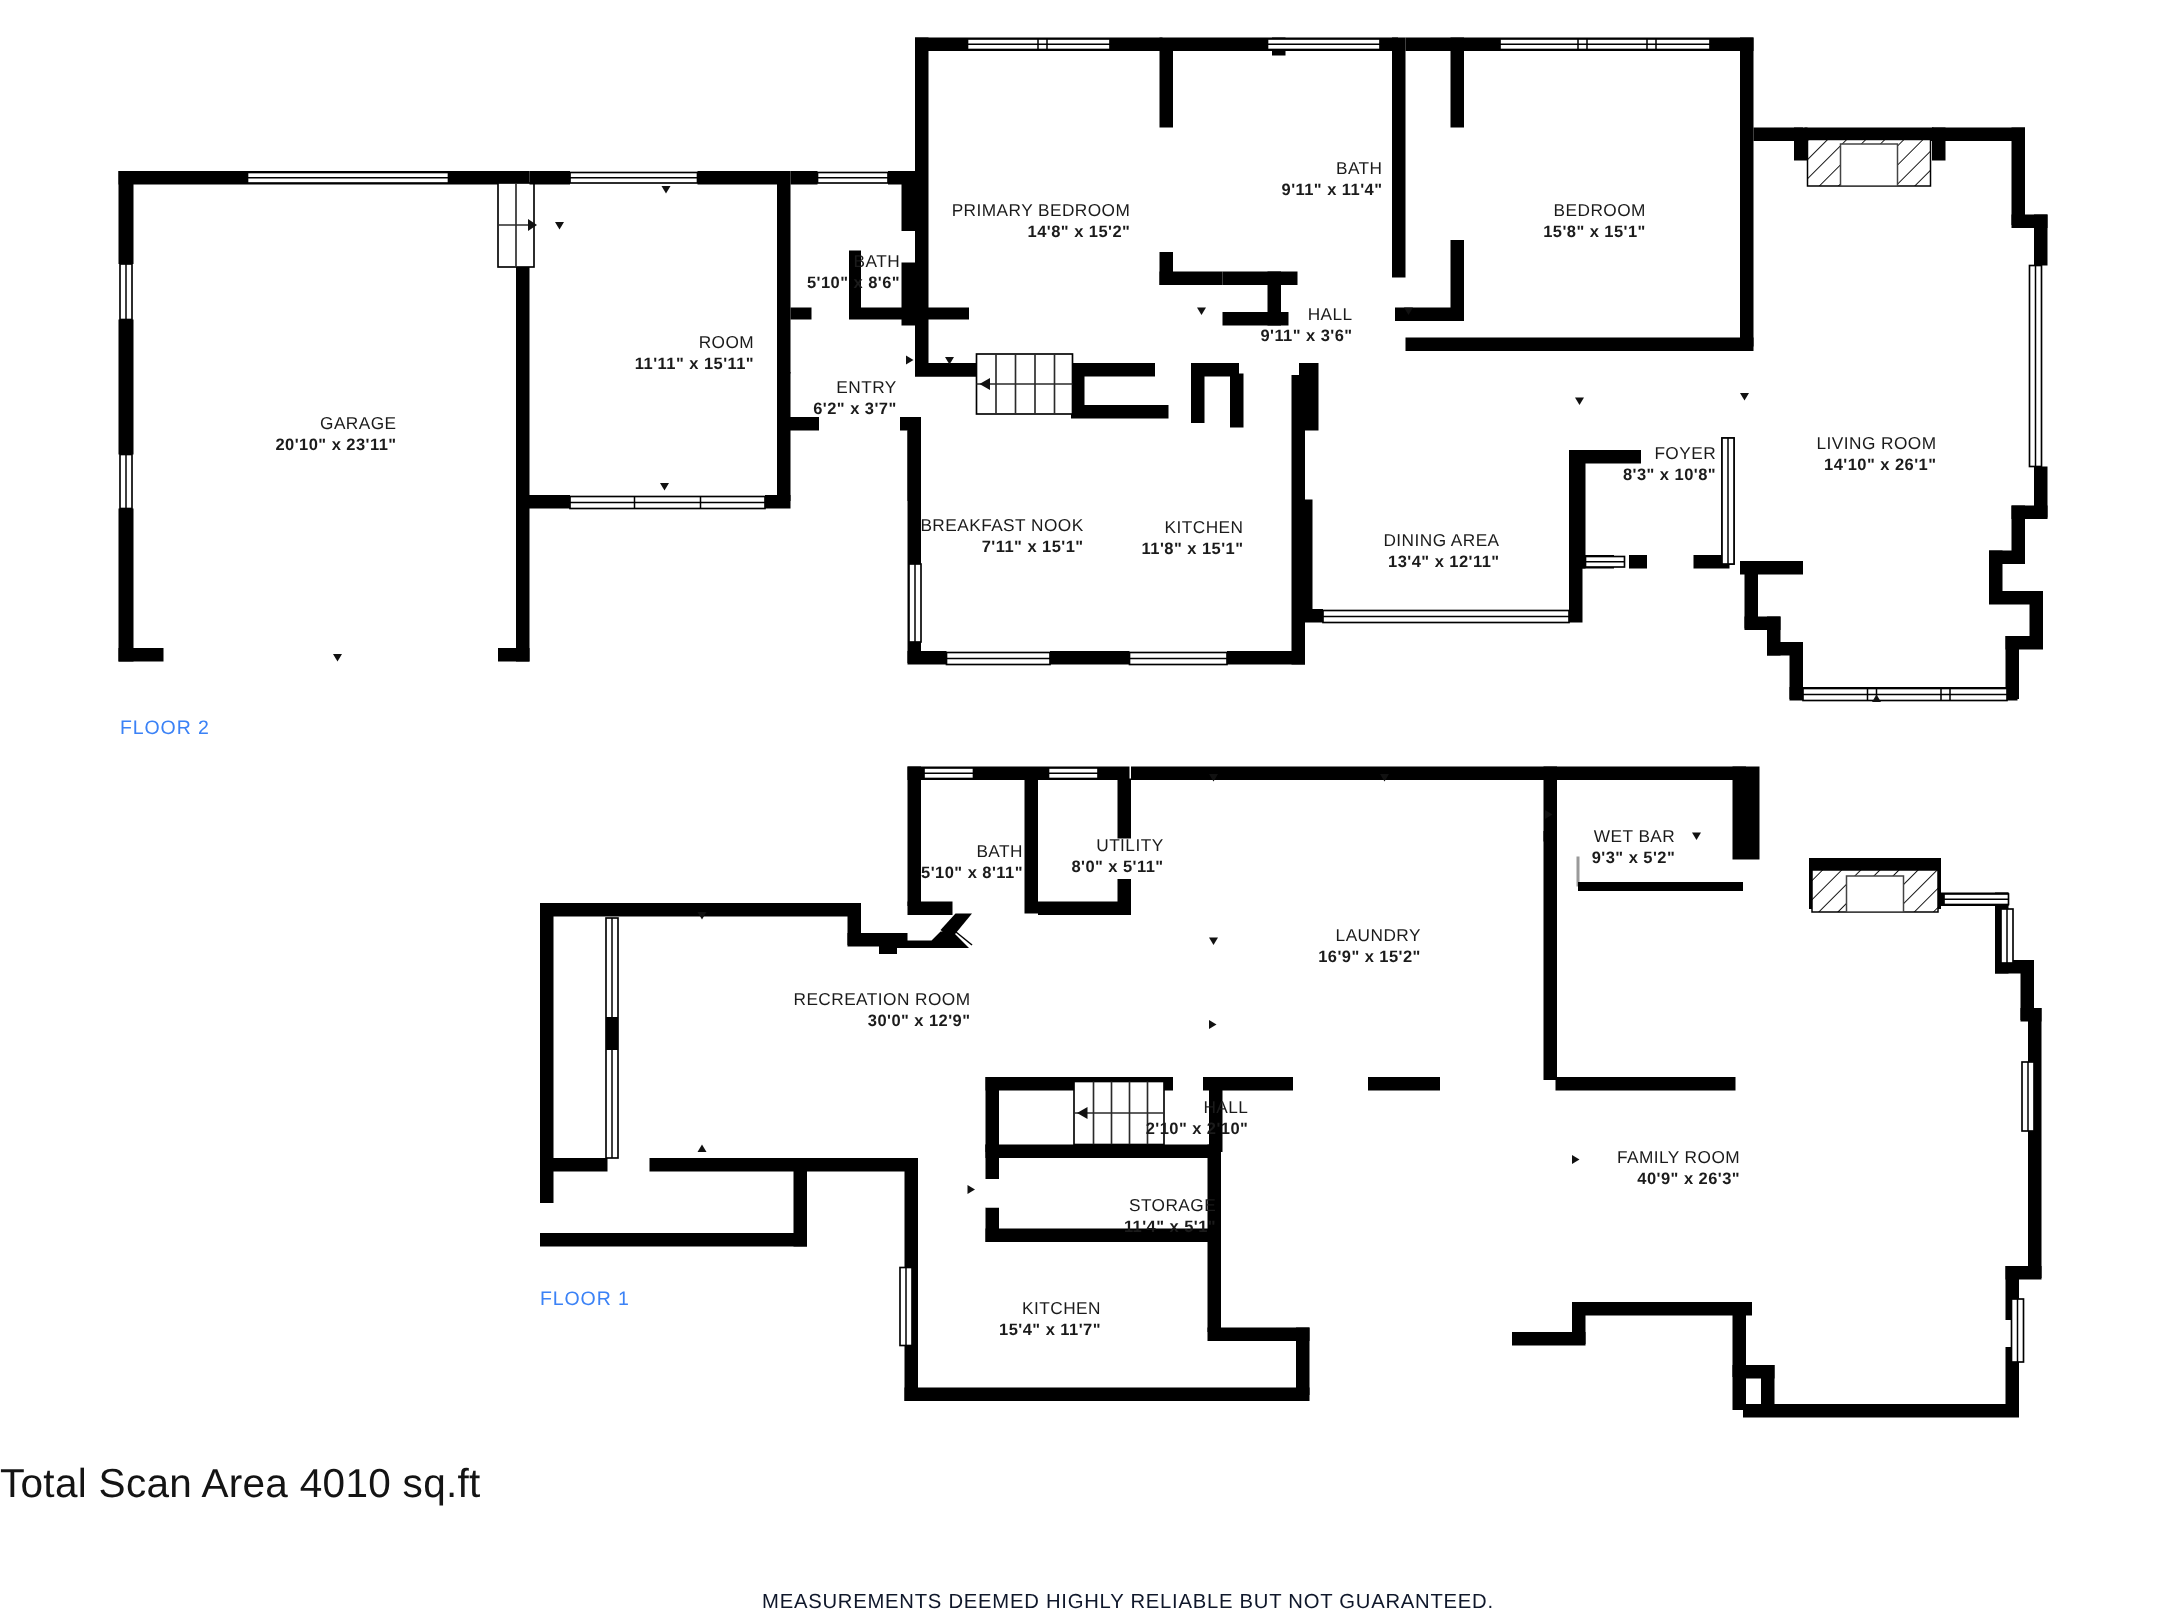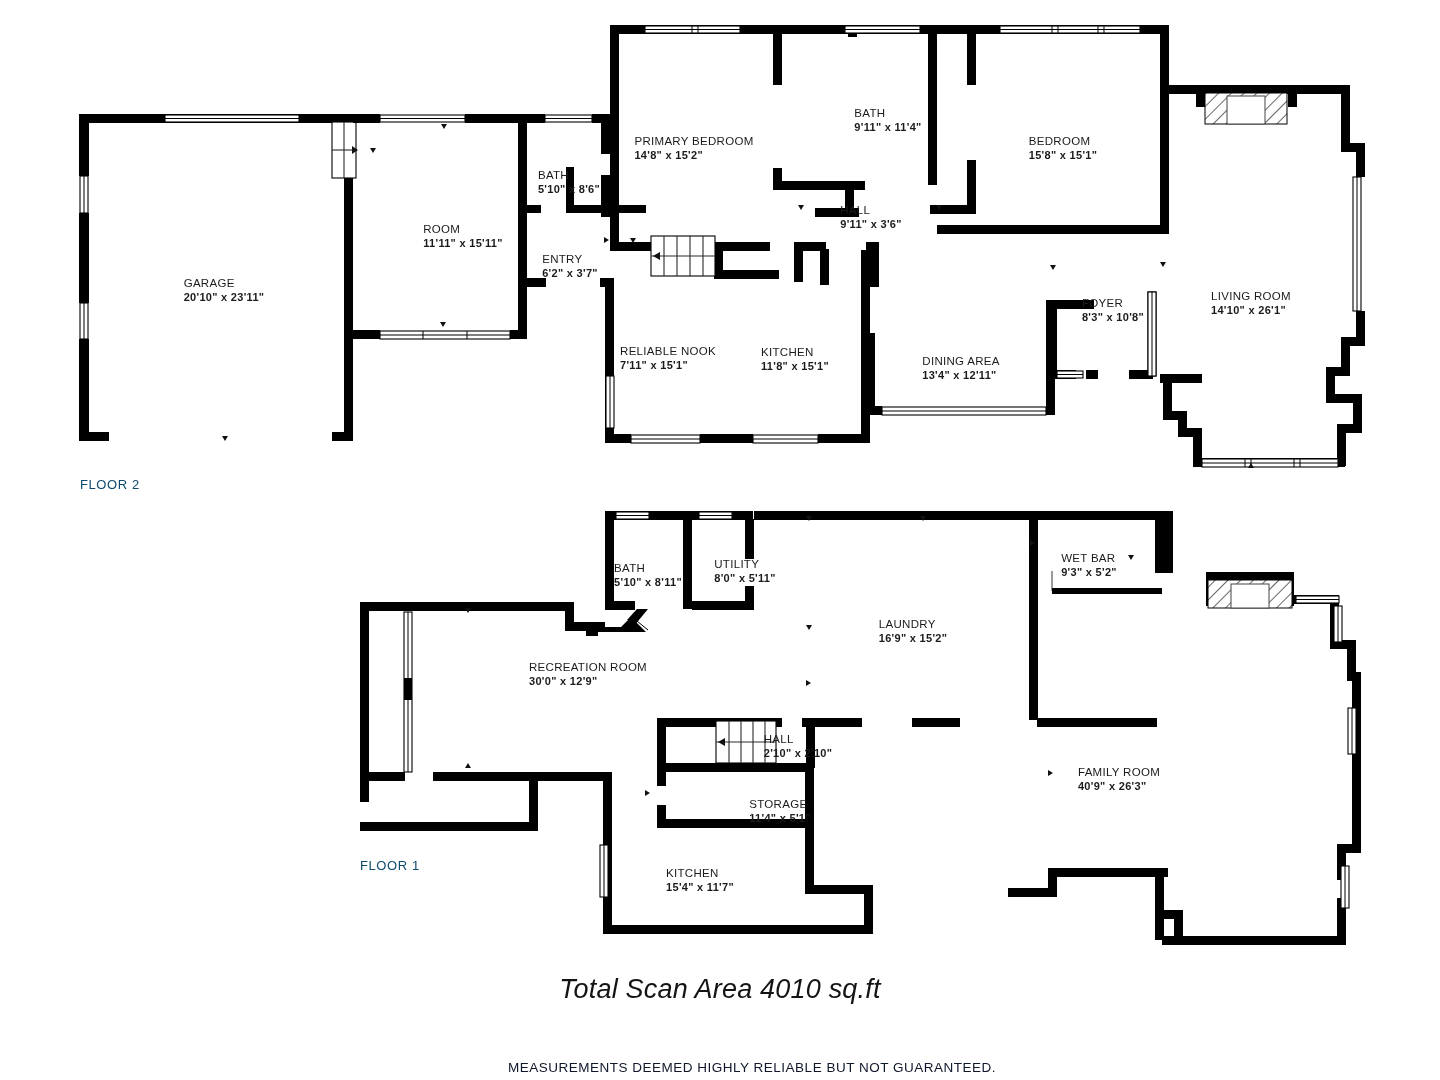--- a/index.html
+++ b/index.html
@@ -30,52 +30,50 @@
   .wall { fill: #000000; }
   .opening { fill: #ffffff; }
   .winline { stroke: #000000; stroke-width: 1; fill: none; }
   .thinline { stroke: #000000; stroke-width: 1.1; fill: #ffffff; }
   .stairline { stroke: #2a2a2a; stroke-width: 1.1; fill: none; }
   .marker { fill: #111111; }
   .hatchwall { fill: url(#diag); stroke: #000; stroke-width: 1; }
 
   .room-label {
     position: absolute;
-    text-align: left;
+    text-align: right;
     color: #1b1b1b;
     font-family: "Liberation Sans", sans-serif;
     font-size: 11.5px;
     line-height: 14px;
     letter-spacing: 0.3px;
     white-space: nowrap;
     transform: translateX(-50%);
     pointer-events: none;
   }
   .room-label .rl-name { display: block; font-weight: 400; }
   .room-label .rl-dim  { display: block; font-weight: 700; font-size: 11px; }
 
   .floor-tag {
     position: absolute;
     font-family: "Liberation Sans", sans-serif;
     font-size: 13px;
-    color: #0c4a6e;
+    color: #3b82f6;
     letter-spacing: 0.6px;
     white-space: nowrap;
   }
   #total-area {
     position: absolute;
     left: 0;
     top: 974px;
     width: 1440px;
-    text-align: center;
     font-size: 27px;
     color: #141414;
     letter-spacing: 0.2px;
     font-family: "Liberation Sans", sans-serif;
-    font-style: italic;
   }
   #disclaimer {
     position: absolute;
     left: 16px;
     top: 1060px;
     width: 1440px;
     text-align: center;
     font-size: 13.5px;
     color: #0f172a;
     letter-spacing: 0.5px;
@@ -531,21 +529,21 @@
   </div>
   <div class="room-label" style="left:1063px; top:134px;">
     <span class="rl-name">BEDROOM</span>
     <span class="rl-dim">15'8" x 15'1"</span>
   </div>
   <div class="room-label" style="left:871px; top:203px;">
     <span class="rl-name">HALL</span>
     <span class="rl-dim">9'11" x 3'6"</span>
   </div>
   <div class="room-label" style="left:668px; top:344px;">
-    <span class="rl-name">RELIABLE NOOK</span>
+    <span class="rl-name">BREAKFAST NOOK</span>
     <span class="rl-dim">7'11" x 15'1"</span>
   </div>
   <div class="room-label" style="left:795px; top:345px;">
     <span class="rl-name">KITCHEN</span>
     <span class="rl-dim">11'8" x 15'1"</span>
   </div>
   <div class="room-label" style="left:961px; top:320px;margin-top:34px;">
     <span class="rl-name">DINING AREA</span>
     <span class="rl-dim">13'4" x 12'11"</span>
   </div>

